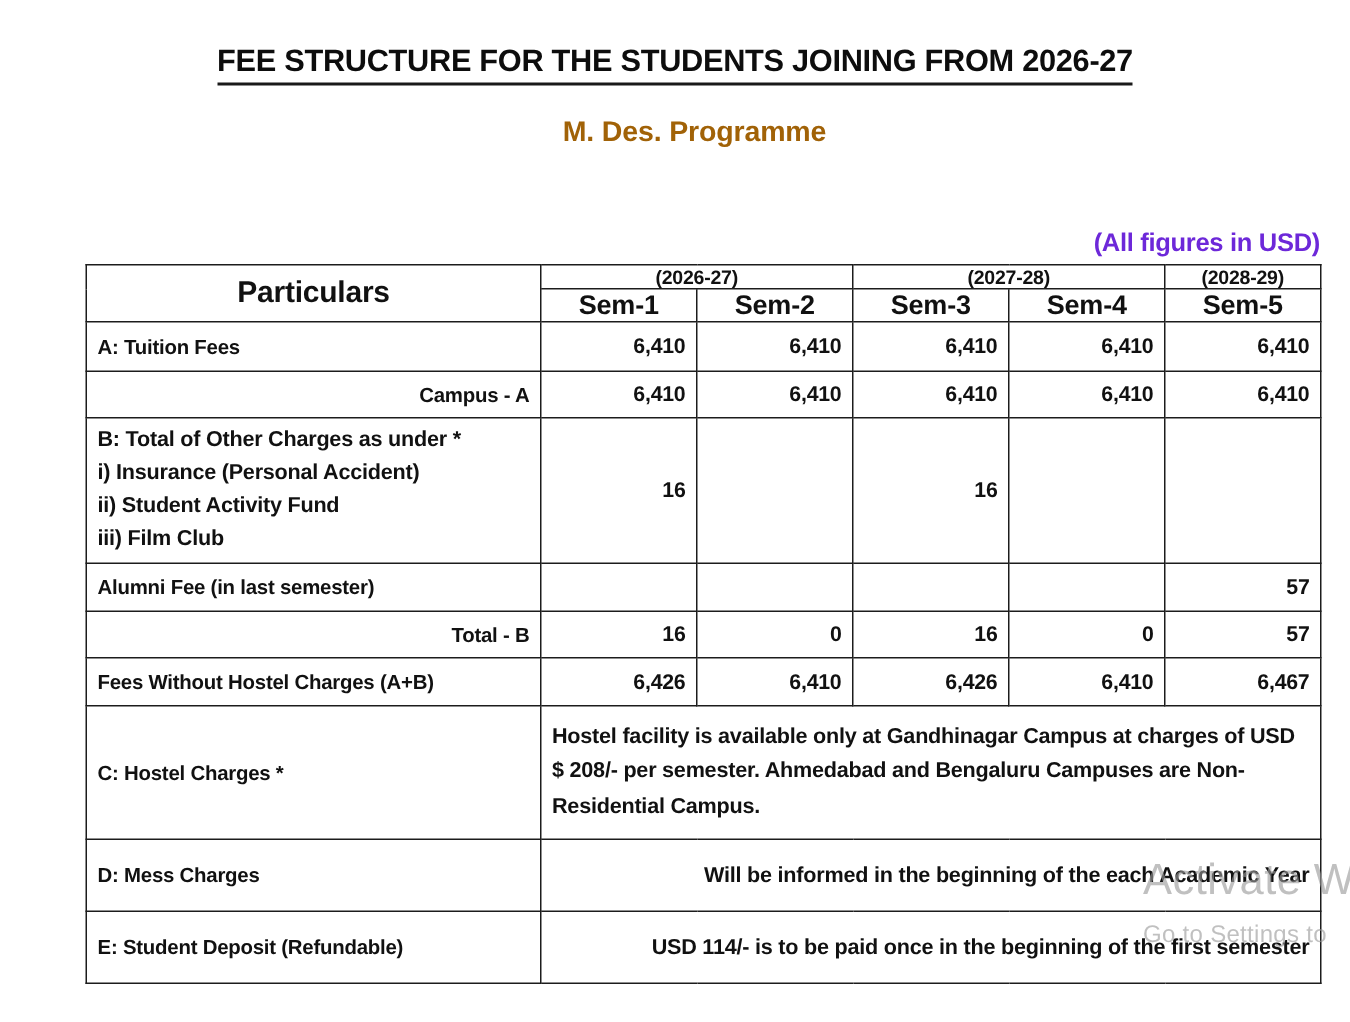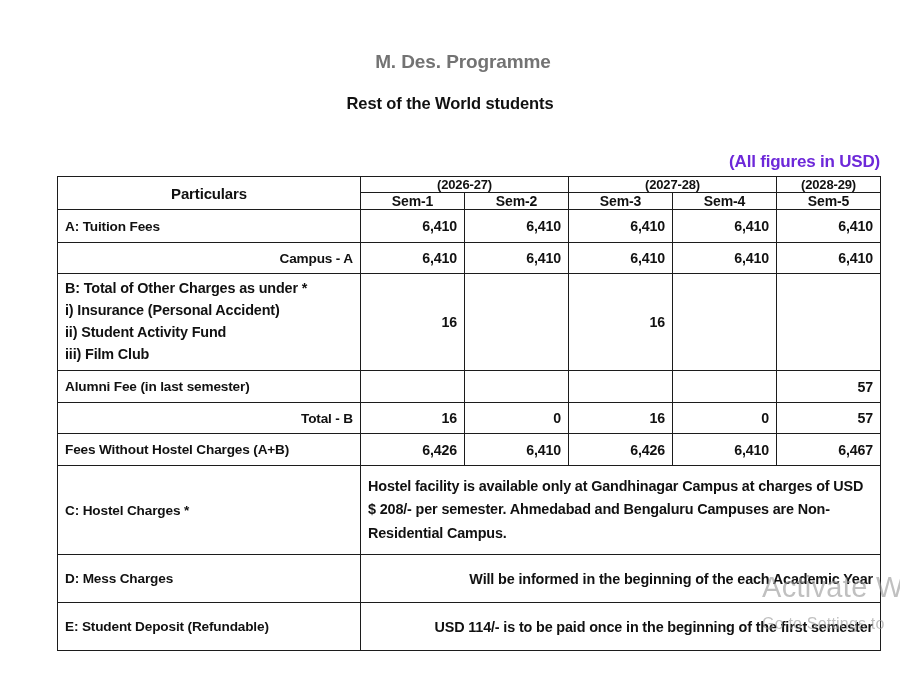--- a/index.html
+++ b/index.html
@@ -31,21 +31,21 @@
     border-bottom: 2.4px solid #1a1a1a;
     padding-bottom: 2px;
     line-height: 1.12;
     color: #0d0d0d;
   }
   .doc-subtitle {
     font-size: 19px;
     font-weight: bold;
     margin-top: 21px;
     letter-spacing: -0.1px;
-    color: #737373;
+    color: #a16207;
     padding-left: 26px;
   }
   .doc-subtitle2 {
     font-size: 16.5px;
     font-weight: bold;
     margin-top: 21px;
     letter-spacing: -0.1px;
     color: #111;
   }
 
@@ -83,22 +83,22 @@
   }
   
   col.c-part  { width: 303px; }
   col.c-sem   { width: 104px; }
 
   .ctr  { text-align: center; }
   .rgt  { text-align: right; }
   .lft  { text-align: left; }
 
   .hdr-year { font-size: 13px; }
-  .hdr-sem  { font-size: 14px; }
-  .particulars-cell { font-size: 15px; text-align: center; }
+  .hdr-sem  { font-size: 18px; }
+  .particulars-cell { font-size: 20px; text-align: center; }
 
   
   td.num {
     text-align: right;
     font-weight: normal;
     font-size: 14.2px;
     padding-right: 9px;
     color: #1a1a1a;
   }
   td.num-bold {
@@ -165,22 +165,22 @@
     font-weight: normal;
     white-space: nowrap;
     margin-top: 11px;
     letter-spacing: 0.2px;
   }
 </style>
 </head>
 <body>
 
 <div class="titles">
+  <div class="doc-title">FEE STRUCTURE FOR THE STUDENTS JOINING FROM 2026-27</div>
   <div class="doc-subtitle">M. Des. Programme</div>
-  <div class="doc-subtitle2">Rest of the World students</div>
 </div>
 
 <div class="usd-note">(All figures in USD)</div>
 
 <div class="table-wrap">
   <table class="fee">
     <colgroup>
       <col class="c-part">
       <col class="c-sem">
         <col class="c-sem">

